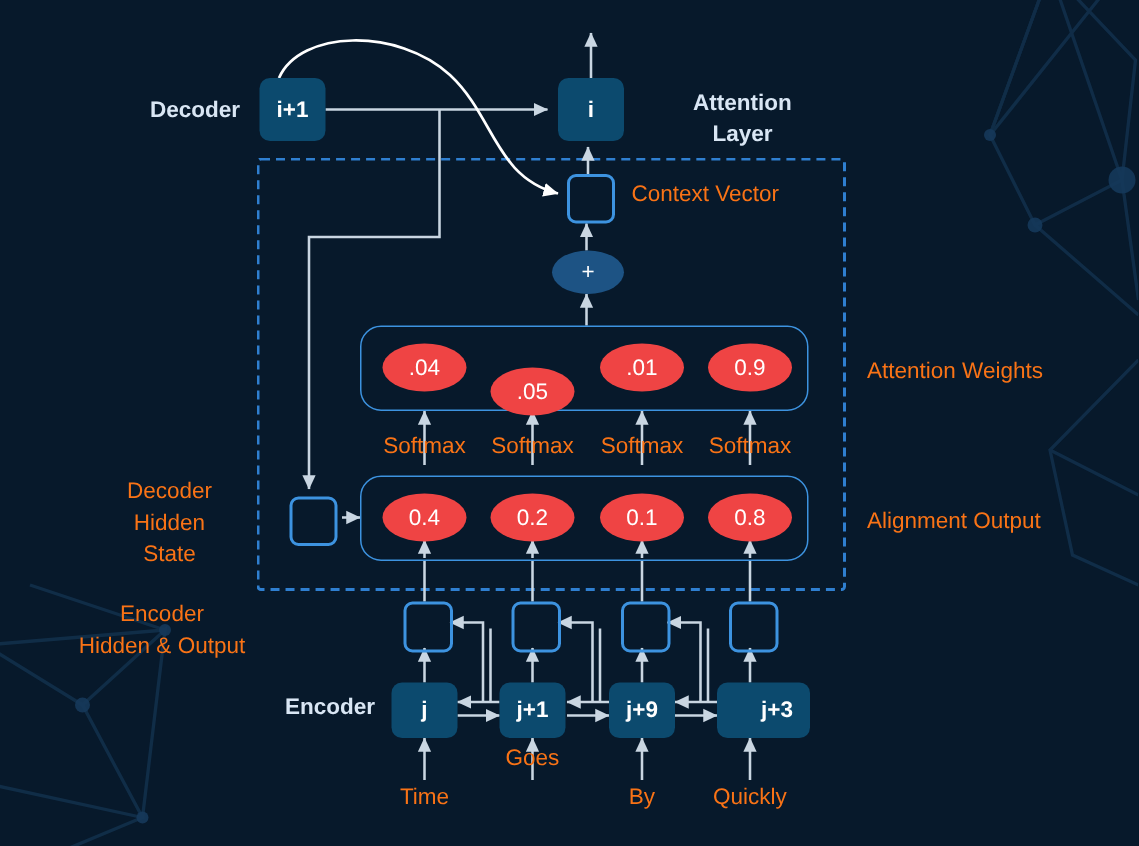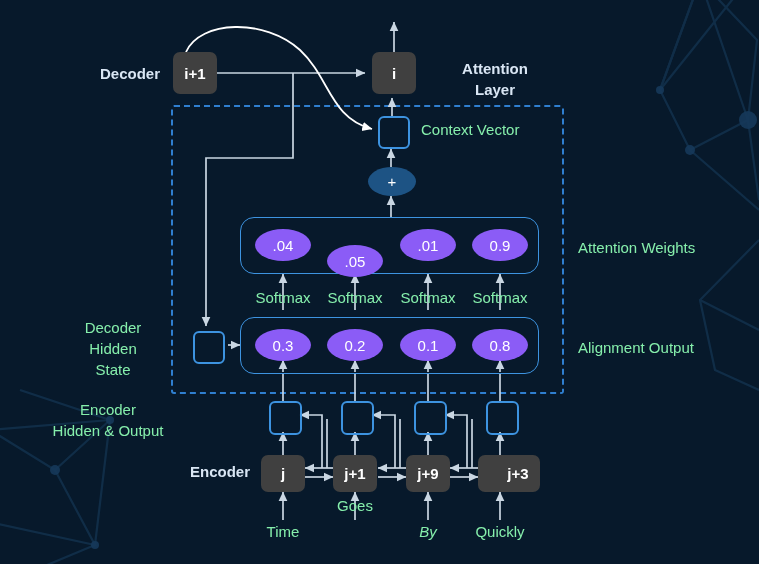--- a/index.html
+++ b/index.html
@@ -22,36 +22,36 @@
     pointer-events: none;
   }
   #wires {
     position: absolute;
     left: 0; top: 0;
     width: 759px; height: 564px;
     pointer-events: none;
   }
   .lbl {
     position: absolute;
-    color: #86efac;
+    color: #f97316;
     font-size: 15px;
     line-height: 19px;
     white-space: pre;
   }
   .lbl.bold {
     font-weight: bold;
     color: #d9e6f4;
   }
   .lbl.center { text-align: center; }
   .lbl.right  { text-align: right; }
 
   
   .cell {
     position: absolute;
-    background: #404040;
+    background: #0c4a6e;
     border-radius: 7px;
     color: #ffffff;
     font-size: 15px;
     font-weight: bold;
     display: flex;
     align-items: center;
     justify-content: center;
   }
   
   .hollow {
@@ -63,21 +63,21 @@
   
   .group {
     position: absolute;
     border: 1.6px solid #3d93e0;
     border-radius: 14px;
     background: transparent;
   }
   
   .bubble {
     position: absolute;
-    background: #8b5cf6;
+    background: #ef4444;
     border-radius: 50%;
     color: #ffffff;
     font-size: 15px;
     display: flex;
     align-items: center;
     justify-content: center;
   }
   .bubble.plus { background: #1d5384; font-size: 15px; }
   
   #attn-region {
@@ -209,21 +209,21 @@
   <div class="bubble" style="left:400px; top:229px; width:56px; height:32px;">.01</div>
   <div class="bubble" style="left:472px; top:229px; width:56px; height:32px;">0.9</div>
   <div class="lbl" style="left:578px; top:238px;">Attention Weights</div>
 
   <div class="lbl center" style="left:239px; top:288px; width:88px;">Softmax</div>
   <div class="lbl center" style="left:311px; top:288px; width:88px;">Softmax</div>
   <div class="lbl center" style="left:384px; top:288px; width:88px;">Softmax</div>
   <div class="lbl center" style="left:456px; top:288px; width:88px;">Softmax</div>
 
   <div class="group" style="left:240px; top:317px; width:297px; height:55px;"></div>
-  <div class="bubble" style="left:255px; top:329px; width:56px; height:32px;">0.3</div>
+  <div class="bubble" style="left:255px; top:329px; width:56px; height:32px;">0.4</div>
   <div class="bubble" style="left:327px; top:329px; width:56px; height:32px;">0.2</div>
   <div class="bubble" style="left:400px; top:329px; width:56px; height:32px;">0.1</div>
   <div class="bubble" style="left:472px; top:329px; width:56px; height:32px;">0.8</div>
   <div class="lbl" style="left:578px; top:338px;">Alignment Output</div>
 
   <div class="lbl center" style="left:48px; top:317px; width:130px; line-height:21px;"><span>Decoder
 Hidden
 State</span></div>
   <div class="hollow" style="left:193px; top:331px; width:28px; height:29px;"></div>
 
@@ -237,16 +237,16 @@
 
   <div class="lbl bold right" style="left:110px; top:462px; width:140px;">Encoder</div>
 
   <div class="cell" style="left:261px; top:455px; width:44px; height:37px;">j</div>
   <div class="cell" style="left:333px; top:455px; width:44px; height:37px;">j+1</div>
   <div class="cell" style="left:406px; top:455px; width:44px; height:37px;">j+9</div>
   <div class="cell" style="left:478px; top:455px; width:44px; height:37px;padding-left:18px;">j+3</div>
 
   <div class="lbl center" style="left:239px; top:522px; width:88px;">Time</div>
   <div class="lbl center" style="left:311px; top:496px; width:88px;">Goes</div>
-  <div class="lbl center" style="left:384px; top:522px; width:88px;font-style:italic;">By</div>
+  <div class="lbl center" style="left:384px; top:522px; width:88px;">By</div>
   <div class="lbl center" style="left:456px; top:522px; width:88px;">Quickly</div>
 
 </div>
 
 </body></html>

